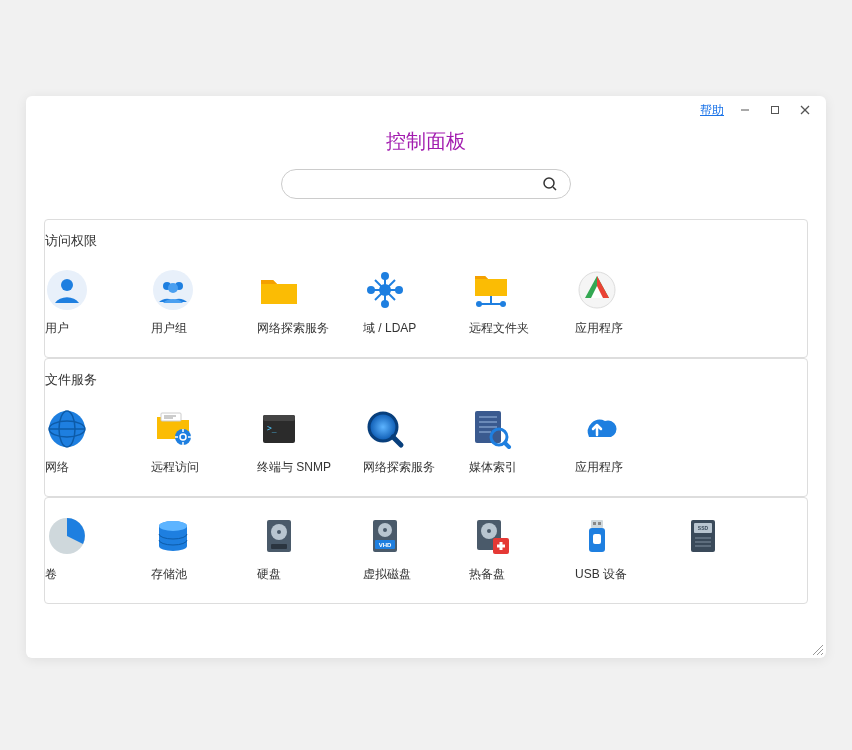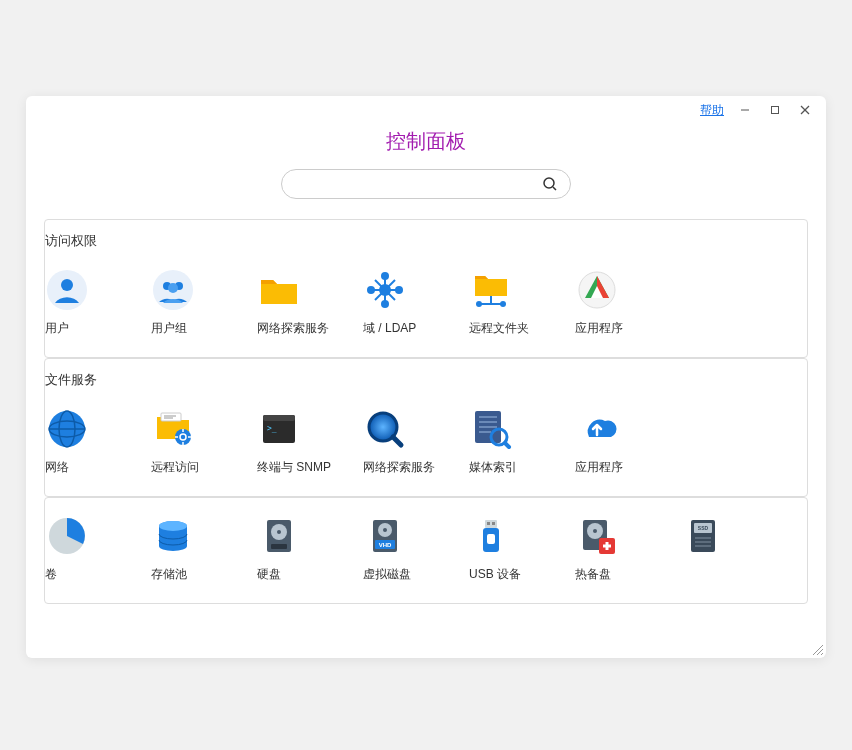--- a/index.html
+++ b/index.html
@@ -400,42 +400,42 @@
                 <rect x="12" y="26" width="20" height="9" rx="1" fill="#1e7fe0"></rect>
                 <text x="22" y="33" fill="#fff" font-size="6" text-anchor="middle" font-weight="bold">VHD</text>
               </svg>
           </div>
           <div class="item-label">虚拟磁盘</div>
         </div>
 
         <div class="item">
           <div class="icon-box">
             <svg width="44" height="44" viewBox="0 0 44 44">
-                <rect x="16" y="6" width="12" height="8" rx="1" fill="#cfd8dc"></rect>
-                <rect x="18" y="8" width="3" height="3" fill="#888"></rect>
-                <rect x="23" y="8" width="3" height="3" fill="#888"></rect>
-                <rect x="14" y="14" width="16" height="24" rx="3" fill="#1e7fe0"></rect>
-                <rect x="18" y="20" width="8" height="10" rx="2" fill="#fff"></rect>
-              </svg>
-          </div>
-          <div class="item-label">USB 设备</div>
-        </div>
-
-        <div class="item">
-          <div class="icon-box">
-            <svg width="44" height="44" viewBox="0 0 44 44">
                 <rect x="8" y="6" width="24" height="30" rx="2" fill="#4a5a6a"></rect>
                 <circle cx="20" cy="17" r="8" fill="#b8c5d0"></circle>
                 <circle cx="20" cy="17" r="2" fill="#4a5a6a"></circle>
                 <rect x="24" y="24" width="16" height="16" rx="2" fill="#e53935"></rect>
                 <line x1="32" y1="28" x2="32" y2="36" stroke="#fff" stroke-width="3"></line>
                 <line x1="28" y1="32" x2="36" y2="32" stroke="#fff" stroke-width="3"></line>
               </svg>
           </div>
           <div class="item-label">热备盘</div>
+        </div>
+
+        <div class="item">
+          <div class="icon-box">
+            <svg width="44" height="44" viewBox="0 0 44 44">
+                <rect x="16" y="6" width="12" height="8" rx="1" fill="#cfd8dc"></rect>
+                <rect x="18" y="8" width="3" height="3" fill="#888"></rect>
+                <rect x="23" y="8" width="3" height="3" fill="#888"></rect>
+                <rect x="14" y="14" width="16" height="24" rx="3" fill="#1e7fe0"></rect>
+                <rect x="18" y="20" width="8" height="10" rx="2" fill="#fff"></rect>
+              </svg>
+          </div>
+          <div class="item-label">USB 设备</div>
         </div>
 
         <div class="item">
           <div class="icon-box">
             <svg width="44" height="44" viewBox="0 0 44 44">
                 <rect x="10" y="6" width="24" height="32" rx="2" fill="#3a4a5a"></rect>
                 <rect x="13" y="9" width="18" height="10" rx="1" fill="#b8c5d0"></rect>
                 <text x="22" y="16" fill="#3a4a5a" font-size="5" text-anchor="middle" font-weight="bold">SSD</text>
                 <line x1="14" y1="24" x2="30" y2="24" stroke="#6a7a8a" stroke-width="1.5"></line>
                 <line x1="14" y1="28" x2="30" y2="28" stroke="#6a7a8a" stroke-width="1.5"></line>

